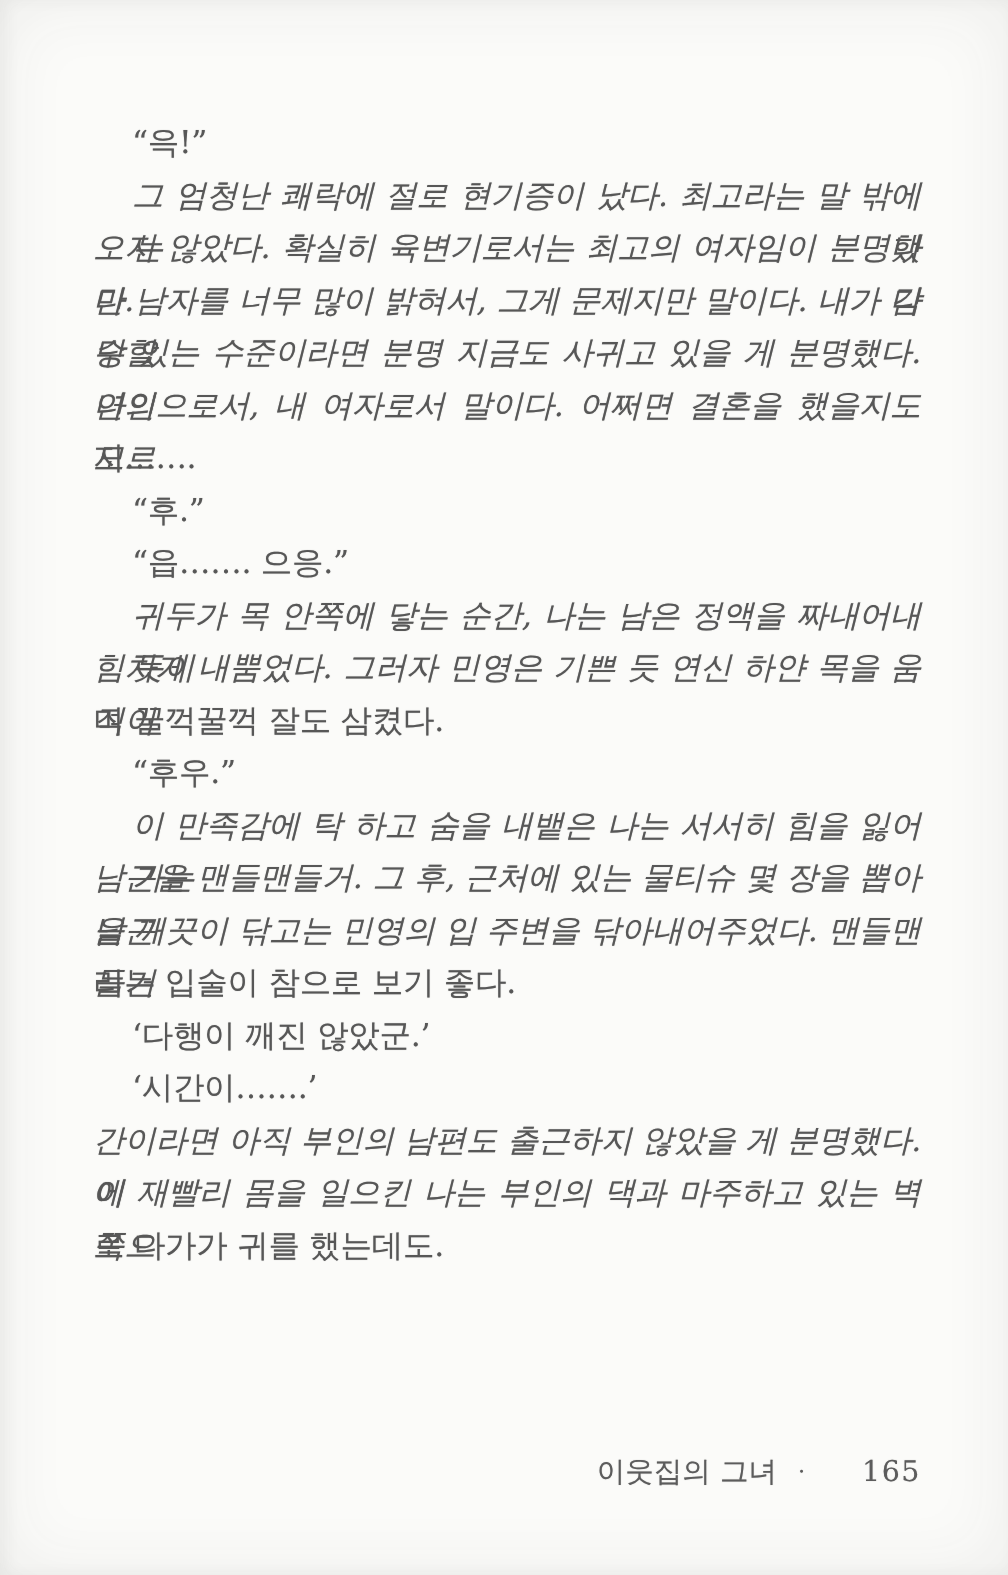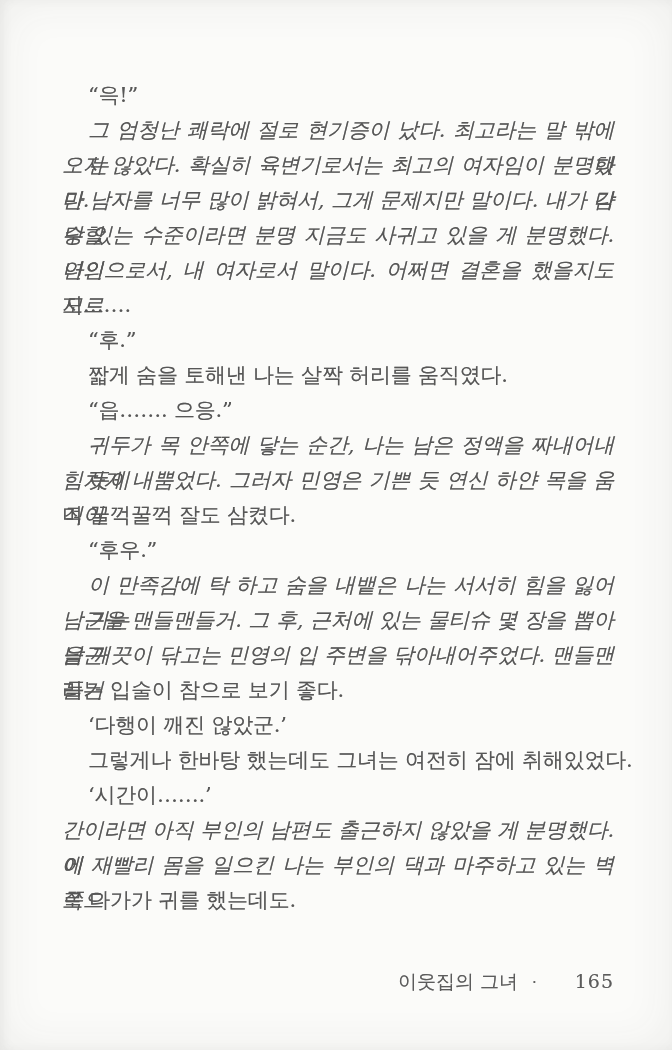--- a/index.html
+++ b/index.html
@@ -74,32 +74,30 @@
 <div class="page">
   <div class="body-text">
       <div class="line indent">“윽!”</div>
       <div class="line indent justify">그 엄청난 쾌락에 절로 현기증이 났다. 최고라는 말 밖에는 나</div>
       <div class="line justify">오지 않았다. 확실히 육변기로서는 최고의 여자임이 분명했다. 다</div>
       <div class="line justify">만 남자를 너무 많이 밝혀서, 그게 문제지만 말이다. 내가 감당할</div>
       <div class="line justify">수 있는 수준이라면 분명 지금도 사귀고 있을 게 분명했다. 나의</div>
       <div class="line justify">연인으로서, 내 여자로서 말이다. 어쩌면 결혼을 했을지도 모르</div>
       <div class="line">지…….</div>
       <div class="line indent">“후.”</div>
-      <div class="line indent">짧게 숨을 토해낸 나는 살짝 허리를 움직였다.</div>
       <div class="line indent">“읍……. 으응.”</div>
       <div class="line indent justify">귀두가 목 안쪽에 닿는 순간, 나는 남은 정액을 짜내어내듯이</div>
       <div class="line justify">힘차게 내뿜었다. 그러자 민영은 기쁜 듯 연신 하얀 목을 움직이</div>
       <div class="line">며 꿀꺽꿀꺽 잘도 삼켰다.</div>
       <div class="line indent">“후우.”</div>
       <div class="line indent justify">이 만족감에 탁 하고 숨을 내뱉은 나는 서서히 힘을 잃어가는</div>
       <div class="line justify">남근을 맨들맨들거. 그 후, 근처에 있는 물티슈 몇 장을 뽑아 남근</div>
       <div class="line justify">을 깨끗이 닦고는 민영의 입 주변을 닦아내어주었다. 맨들맨들거</div>
       <div class="line">리는 입술이 참으로 보기 좋다.</div>
       <div class="line indent">‘다행이 깨진 않았군.’</div>
-      <div class="line indent">그렇게나 한바탕 했는데도 그녀는 여전히 잠에 취해있었다.</div>
       <div class="line indent">‘시간이…….’</div>
       <div class="line justify">간이라면 아직 부인의 남편도 출근하지 않았을 게 분명했다. 이</div>
       <div class="line justify">에 재빨리 몸을 일으킨 나는 부인의 댁과 마주하고 있는 벽 쪽으</div>
       <div class="line">로 다가가 귀를 했는데도.</div>
     </div>
   <div class="footer">
     <span>이웃집의 그녀</span><span class="sep">·</span><span class="pagenum">165</span>
   </div>
 </div>
 

